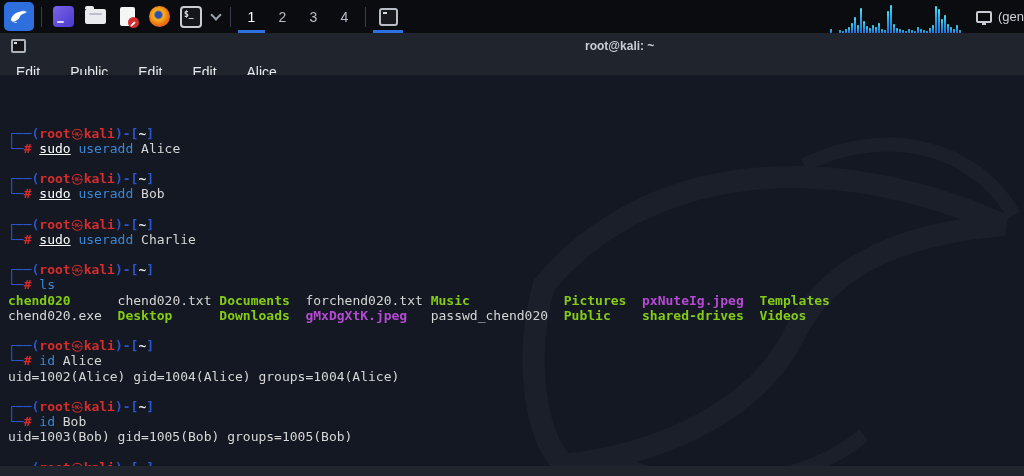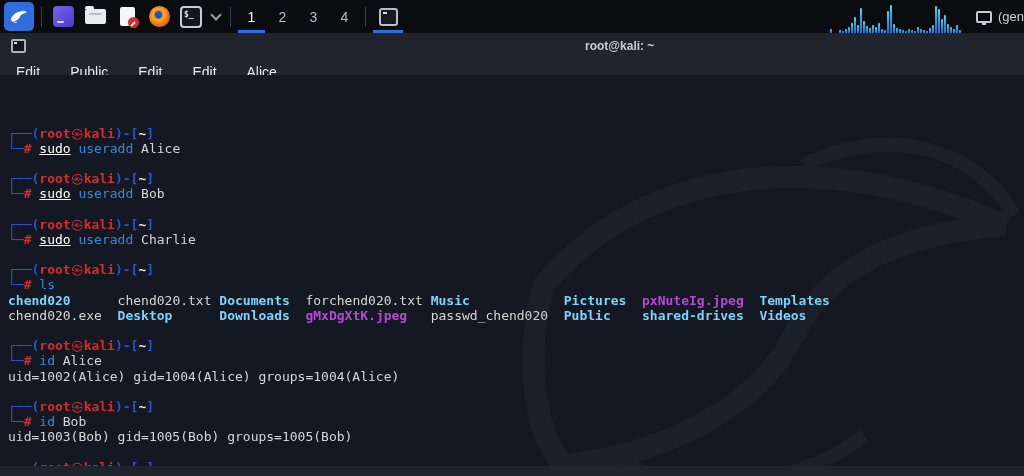--- a/index.html
+++ b/index.html
@@ -78,21 +78,21 @@
           font-family:"DejaVu Sans Mono", monospace; font-size:13px; line-height:15.2px; color:#d6d6d6; }
   .term-line { height:15.2px; }
   .wm { position:absolute; right:0; top:30px; opacity:.05; pointer-events:none; }
   .seg-blue { color:#2d55cb; font-weight:bold; }
   .seg-red  { color:#d72c2c; font-weight:bold; }
   .seg-sym  { color:#d72c2c; }
   .seg-cmd  { color:#3a87d6; }
   .seg-sudo { color:#ffffff; text-decoration:underline; }
   .seg-fg   { color:#d6d6d6; }
   .seg-fgb  { color:#eceff2; font-weight:bold; }
-  .seg-dir  { color:#7dd3fc; font-weight:bold; }
+  .seg-dir  { color:#84cc16; font-weight:bold; }
   .seg-img  { color:#b44bd2; font-weight:bold; }
 </style>
 </head>
 <body>
 
 <div class="screen">
 
   <div class="taskbar">
     <button class="kali-btn">
       <span>

